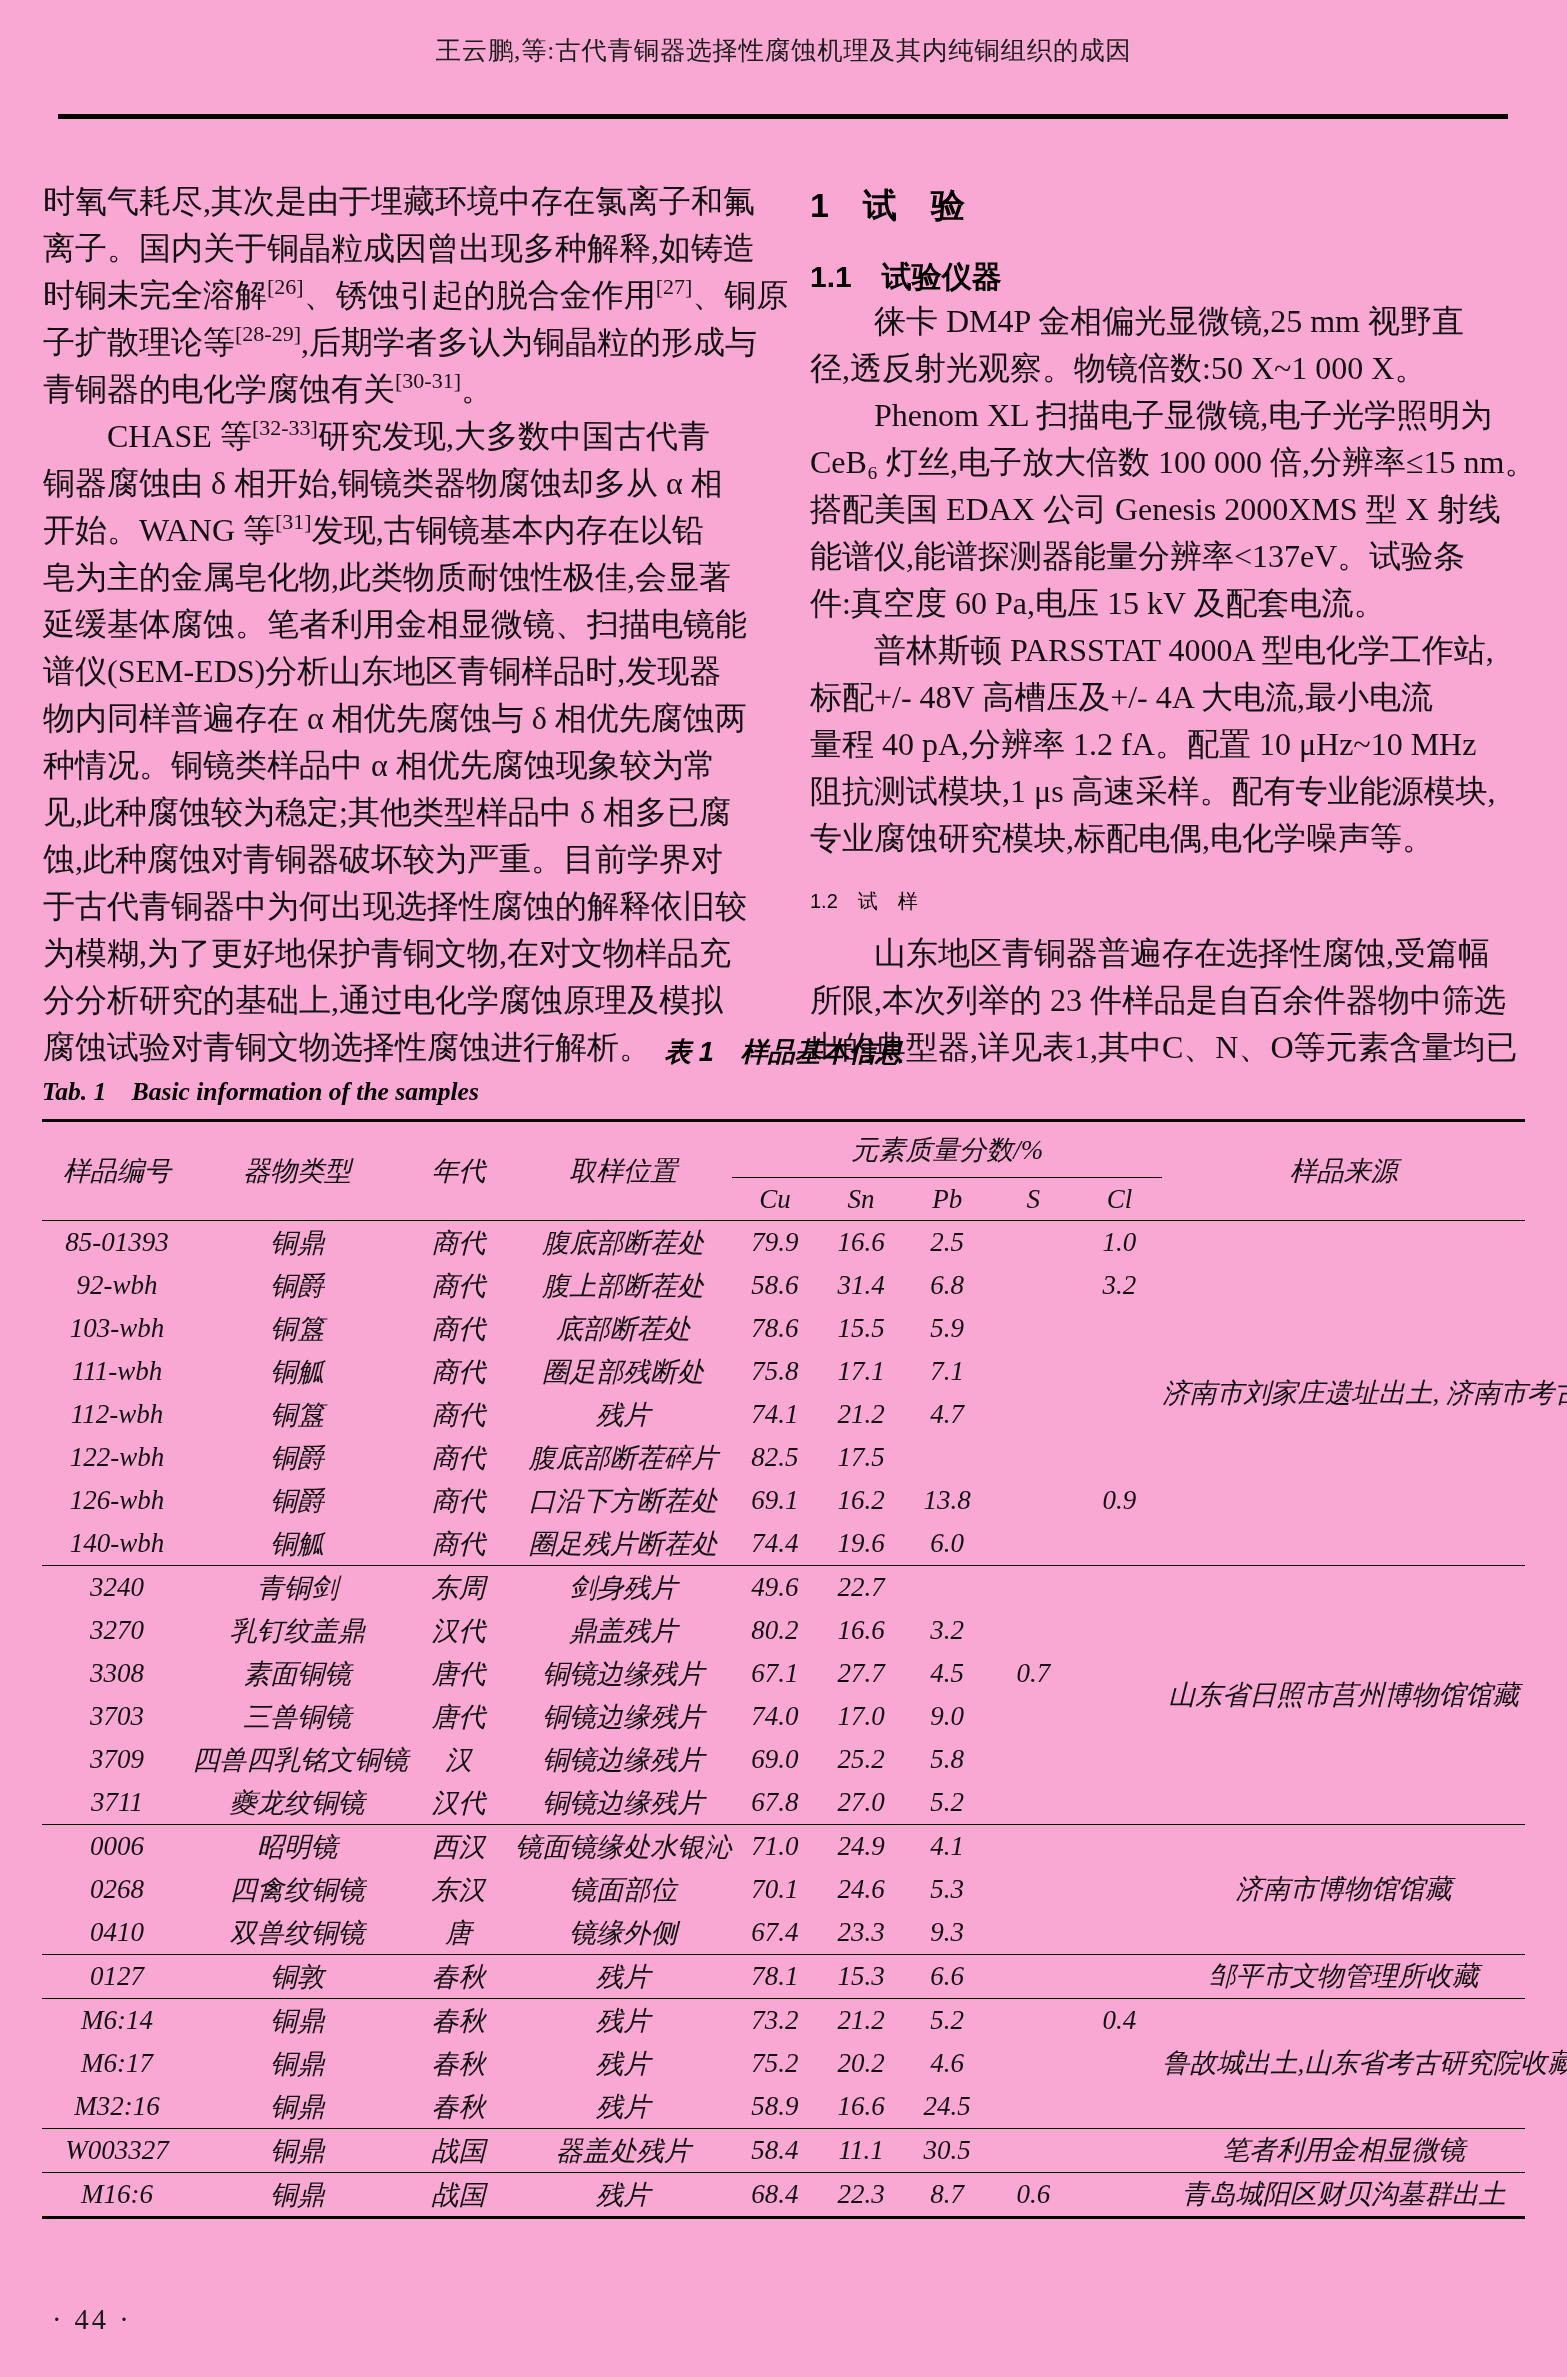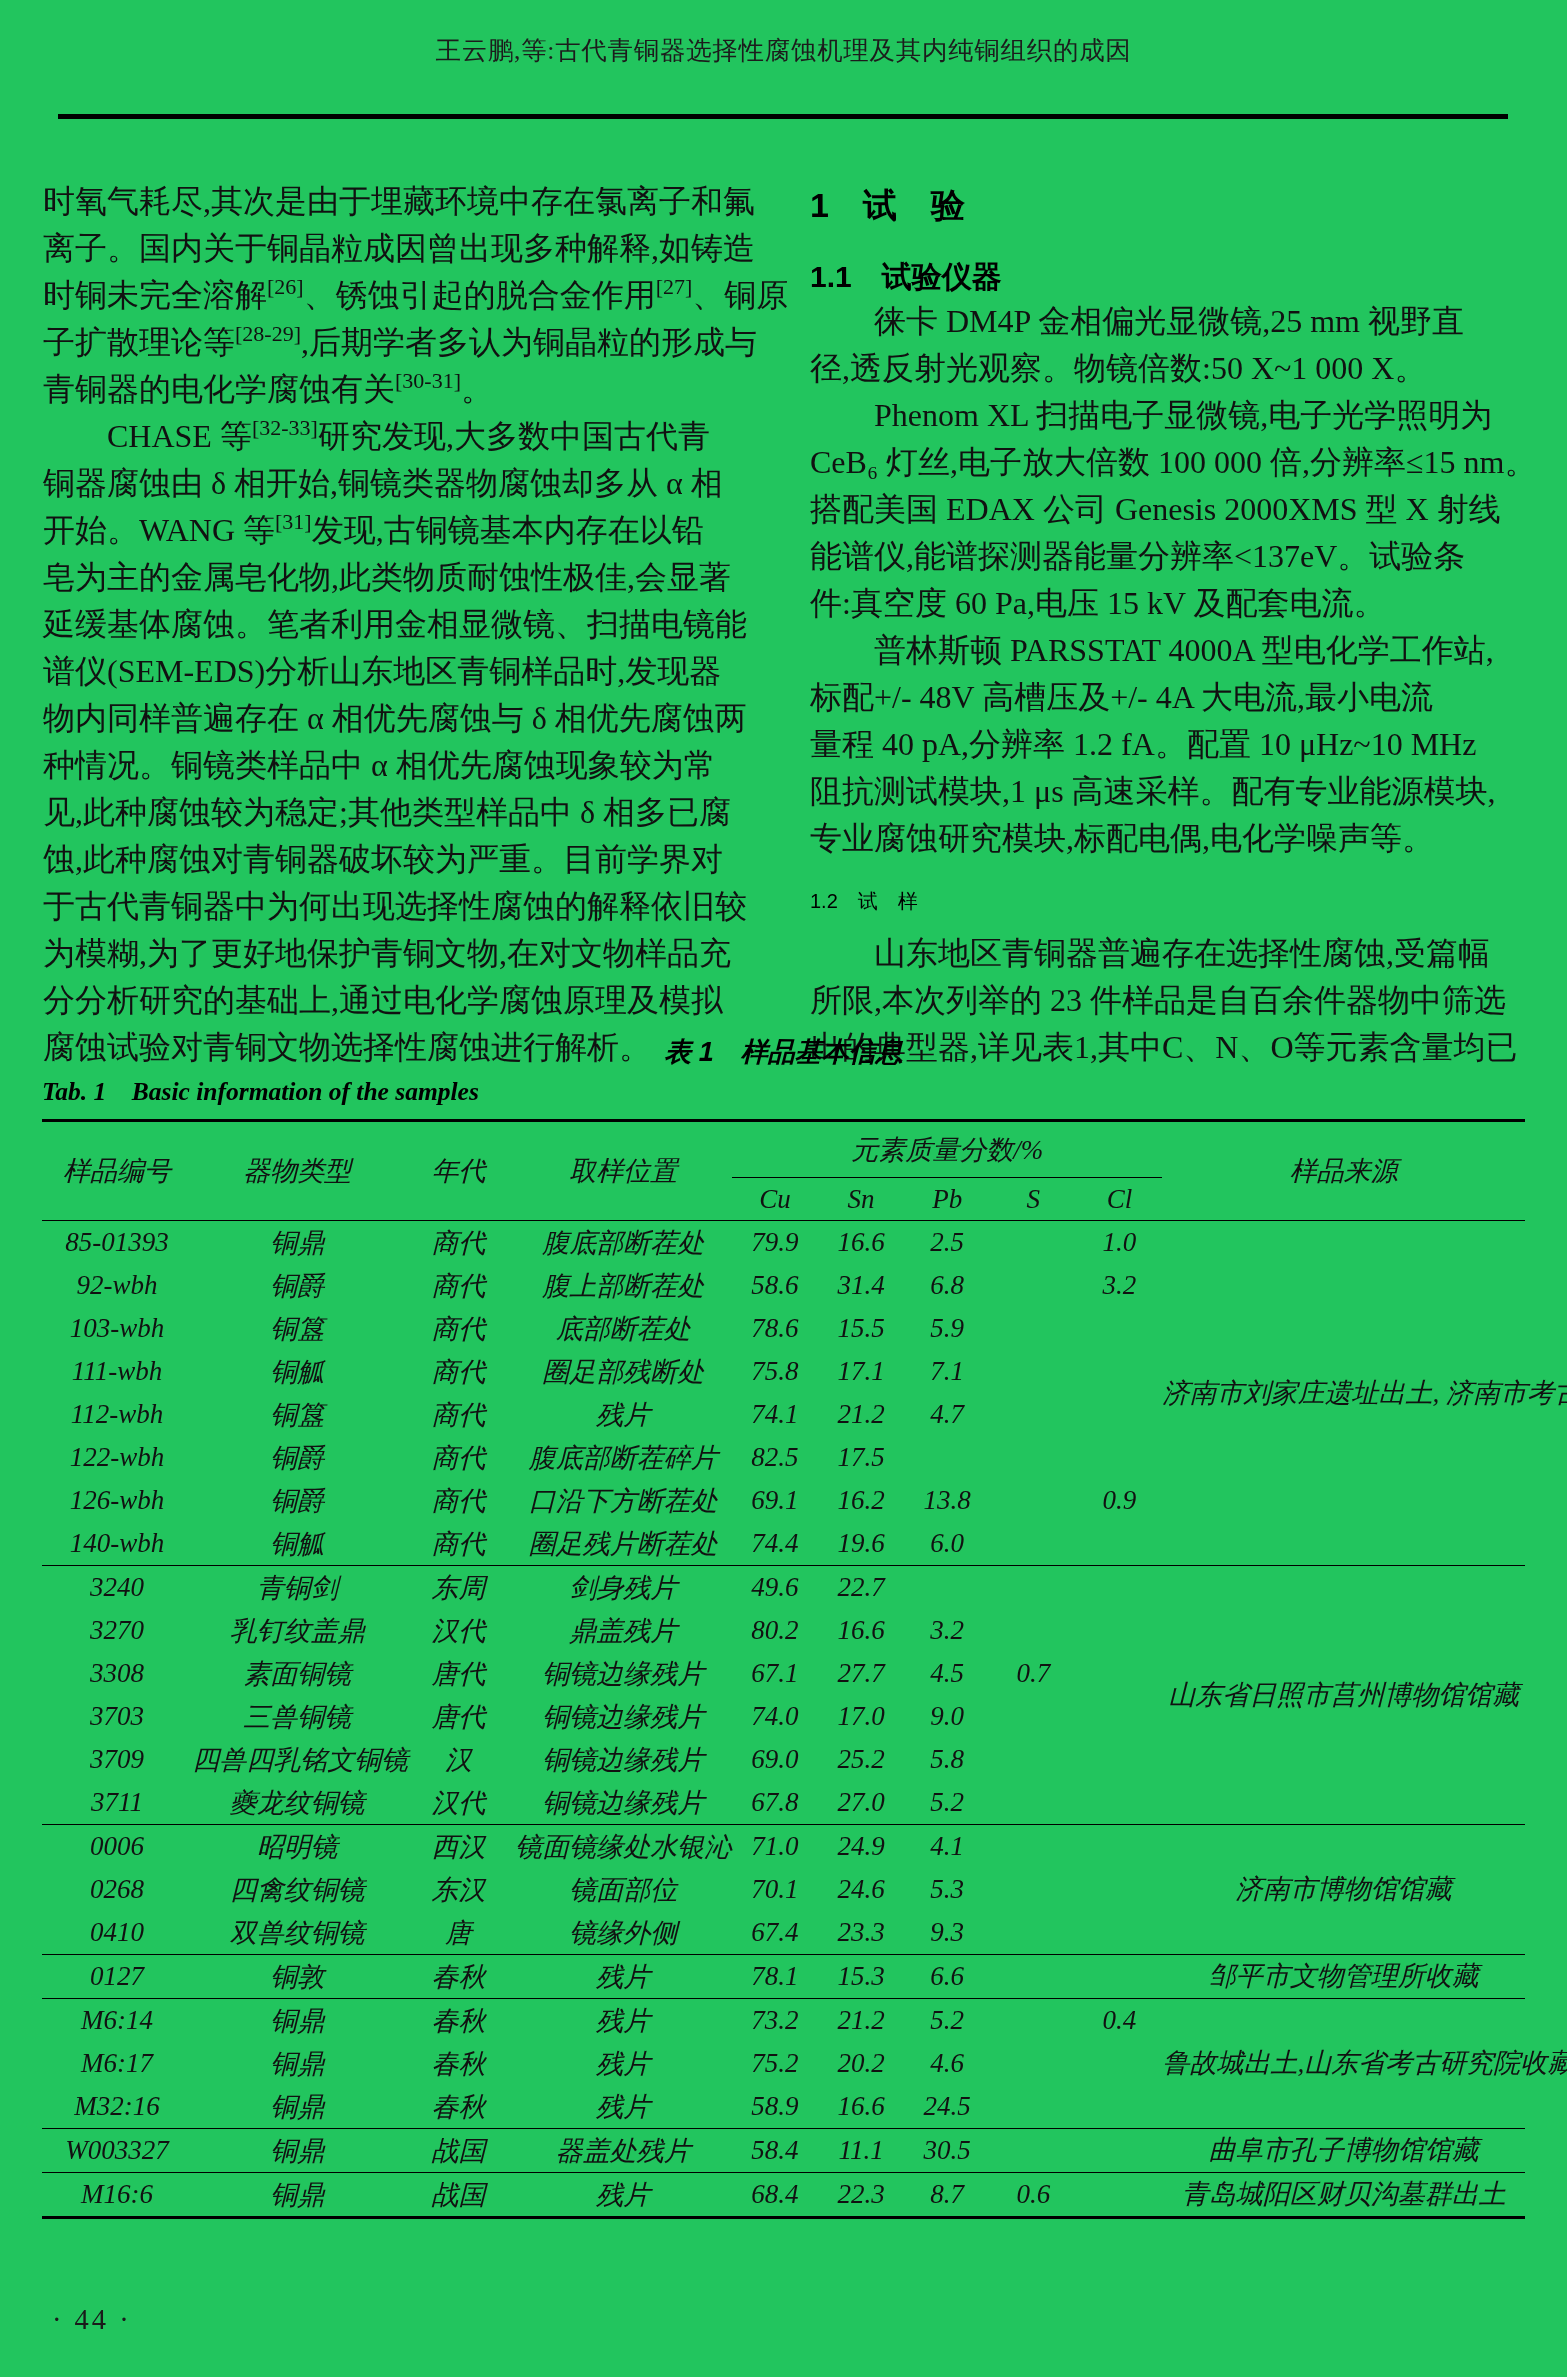--- a/index.html
+++ b/index.html
@@ -1,18 +1,18 @@
 <!DOCTYPE html>
 <html style="font-size:12px"><head>
 <meta charset="utf-8">
 <style>
   html,body { margin:0; padding:0; background:#e8e8e8; }
   .page {
     position:relative; width:1567px; height:2377px; margin:0 auto;
-    background:#22c55e; color:#151515;
+    background:#f9a8d4; color:#151515;
     font-family:"Liberation Serif", serif;
     overflow:hidden;
   }
   
   .running-title {
     position:absolute; top:33px; left:0; width:100%;
     text-align:center; font-size:25.5px; letter-spacing:0.7px; color:#1c1c1c;
   }
   .head-rule {
     position:absolute; top:114px; left:58px; width:1450px; height:5.2px;
@@ -421,21 +421,21 @@
         <tr class="gs">
           <td>W003327</td>
             <td>铜鼎</td>
             <td>战国</td>
             <td>器盖处残片</td>
             <td>58.4</td>
             <td>11.1</td>
             <td>30.5</td>
             <td></td>
             <td></td>
-          <td class="src">曲阜市孔子博物馆馆藏</td>
+          <td class="src">笔者利用金相显微镜</td>
         </tr>
 
         <tr class="gs">
           <td>M16:6</td>
             <td>铜鼎</td>
             <td>战国</td>
             <td>残片</td>
             <td>68.4</td>
             <td>22.3</td>
             <td>8.7</td>

